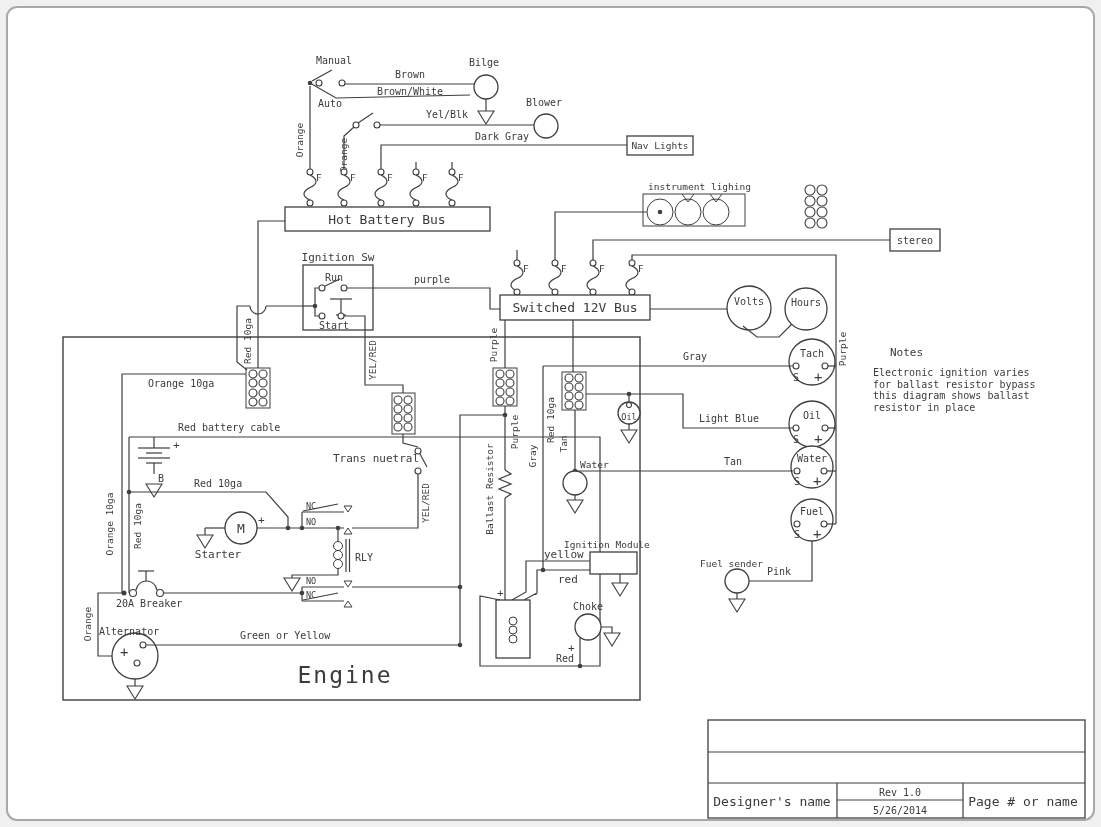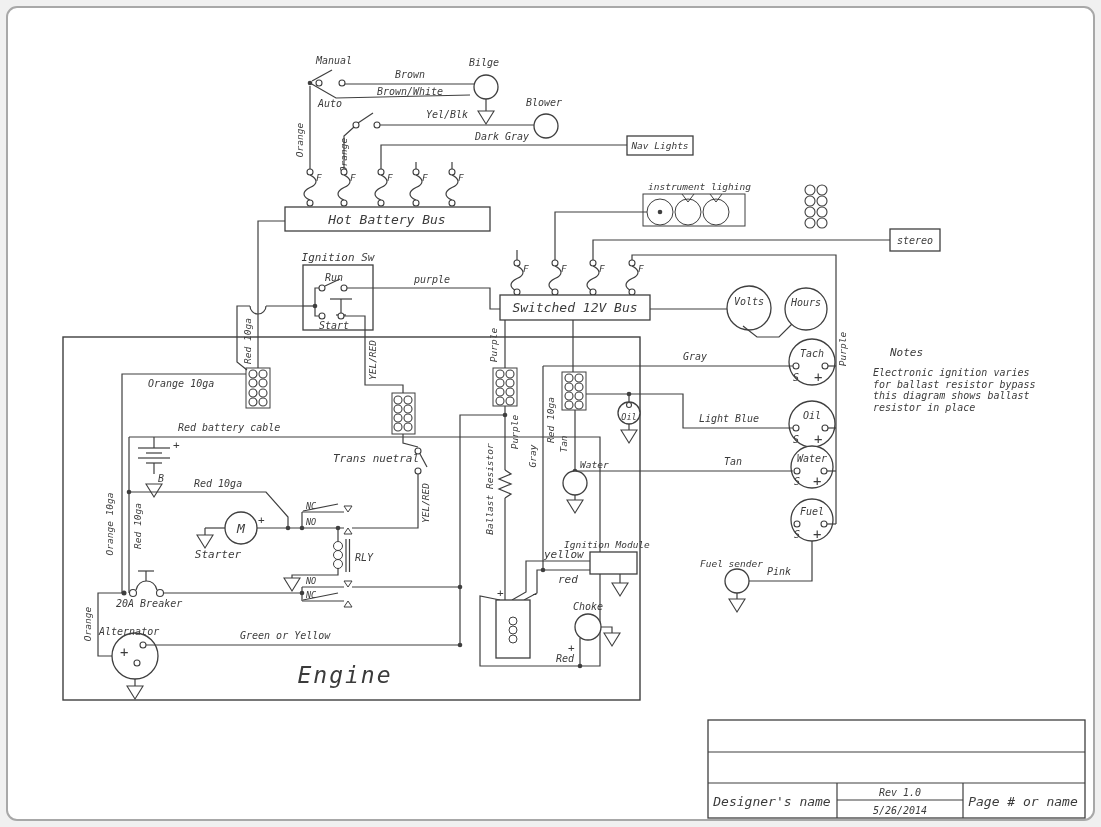--- a/index.html
+++ b/index.html
@@ -1,16 +1,16 @@
 <!DOCTYPE html>
 <html><head>
 <meta charset="utf-8">
 <style>
   html,body{margin:0;padding:0;background:#f0f0f0;}
-  .page{width:1101px;height:827px;position:relative;background:#f0f0f0;font-style:italic;}
+  .page{width:1101px;height:827px;position:relative;background:#f0f0f0;}
   svg{position:absolute;top:0;left:0;}
   .w{fill:none;stroke:#3f3f3f;stroke-width:1.2;}
   .thin{fill:none;stroke:#3f3f3f;stroke-width:1;}
   .box{fill:#ffffff;stroke:#3f3f3f;stroke-width:1.3;}
   .term{fill:#ffffff;stroke:#3f3f3f;stroke-width:1.1;}
   .dot{fill:#3f3f3f;stroke:none;}
   .gnd{fill:none;stroke:#3f3f3f;stroke-width:1.1;}
   .mark{fill:none;stroke:#3f3f3f;stroke-width:1;}
   text{fill:#3b3b3b;font-family:"DejaVu Sans Mono",monospace;}
   .t8{font-size:8.5px;} .t9{font-size:9.5px;} .t10{font-size:10px;} .t11{font-size:11px;}

